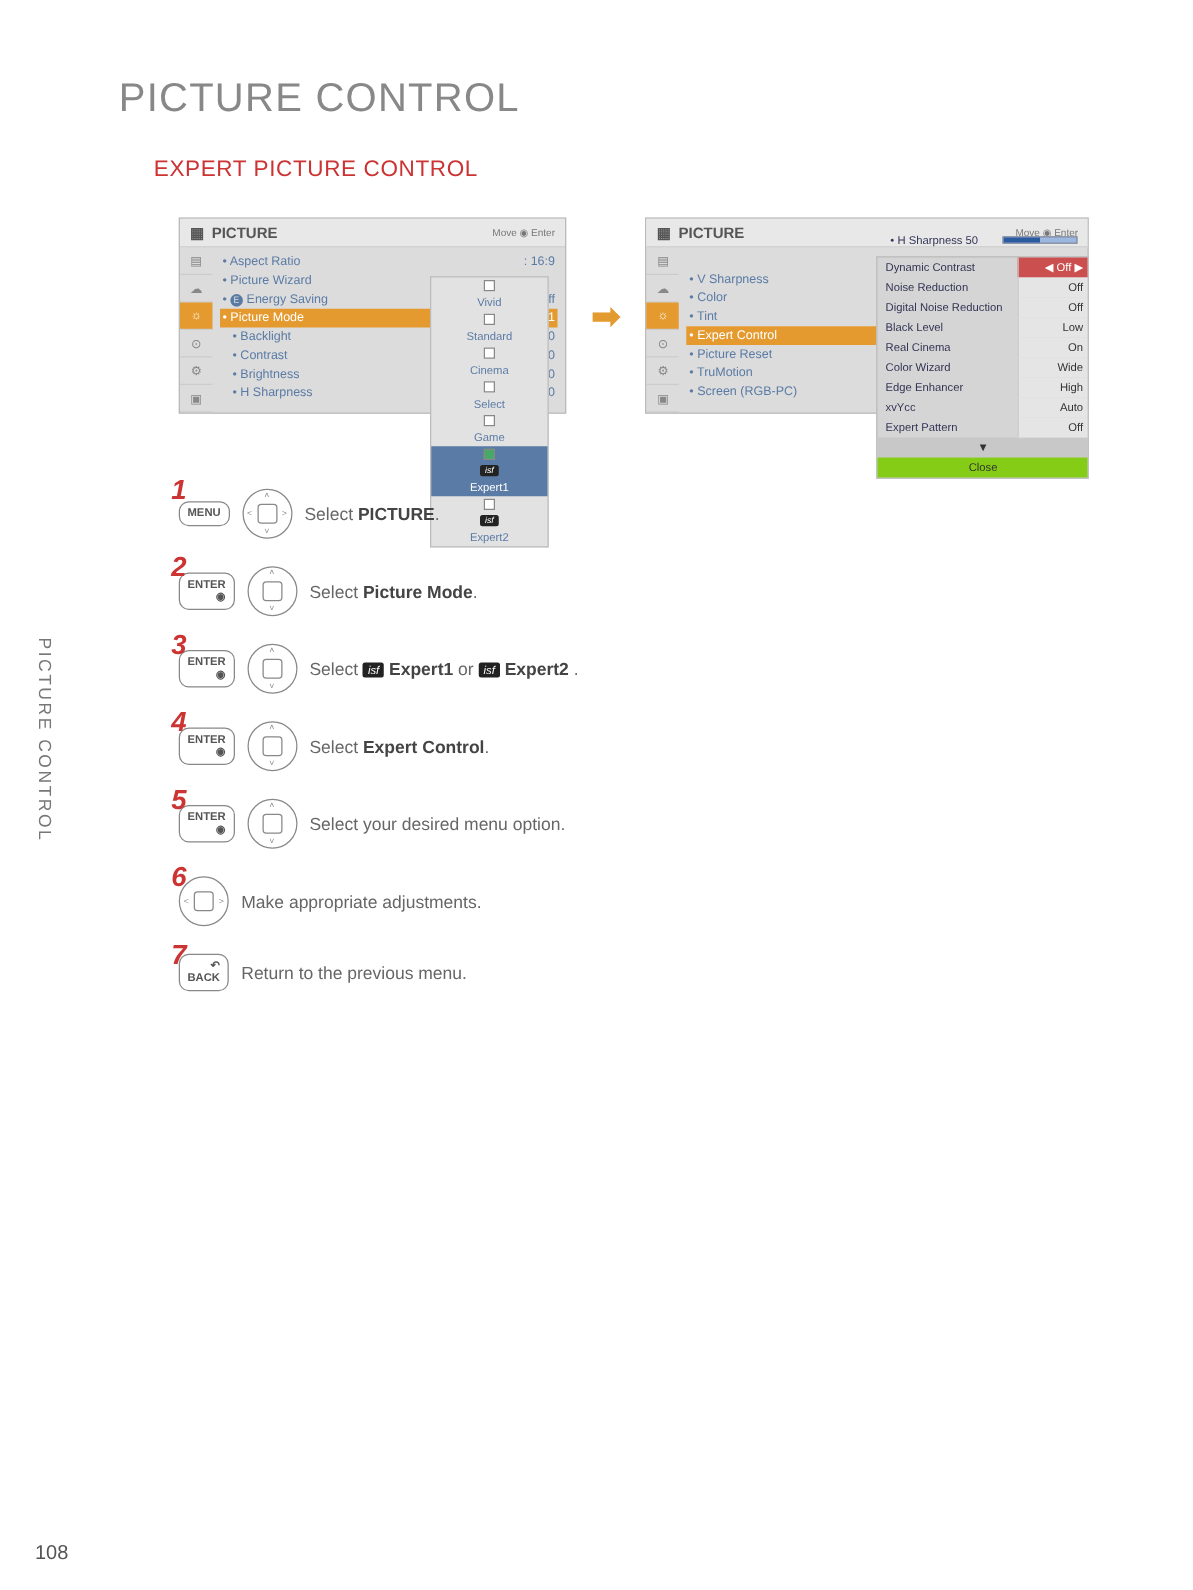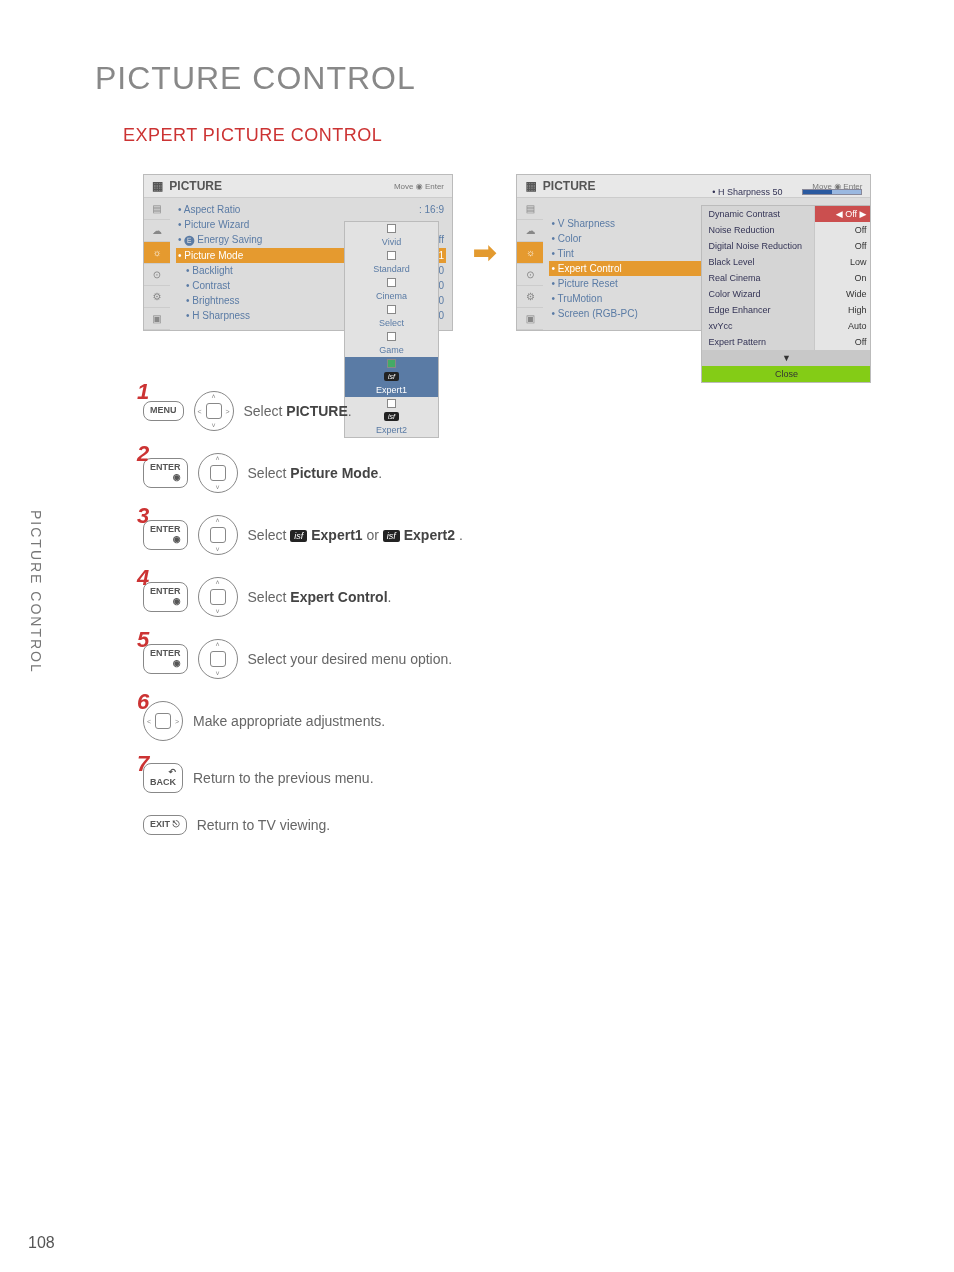--- a/index.html
+++ b/index.html
@@ -492,21 +492,17 @@
         </span>
       <span class="step-text">Make appropriate adjustments.</span>
     </div>
 
     <div class="step">
       <span class="stepnum">7</span>
       <span class="key">↶<br><span>BACK</span></span>
       <span class="step-text">Return to the previous menu.</span>
     </div>
 
-    <div class="step">
-      <span class="key"><span>EXIT</span> ⎋</span>
-      <span class="step-text">Return to TV viewing.</span>
-    </div>
 
   </div>
 </div>
 
 <div class="pagenum">108</div>
 
 </body></html>

